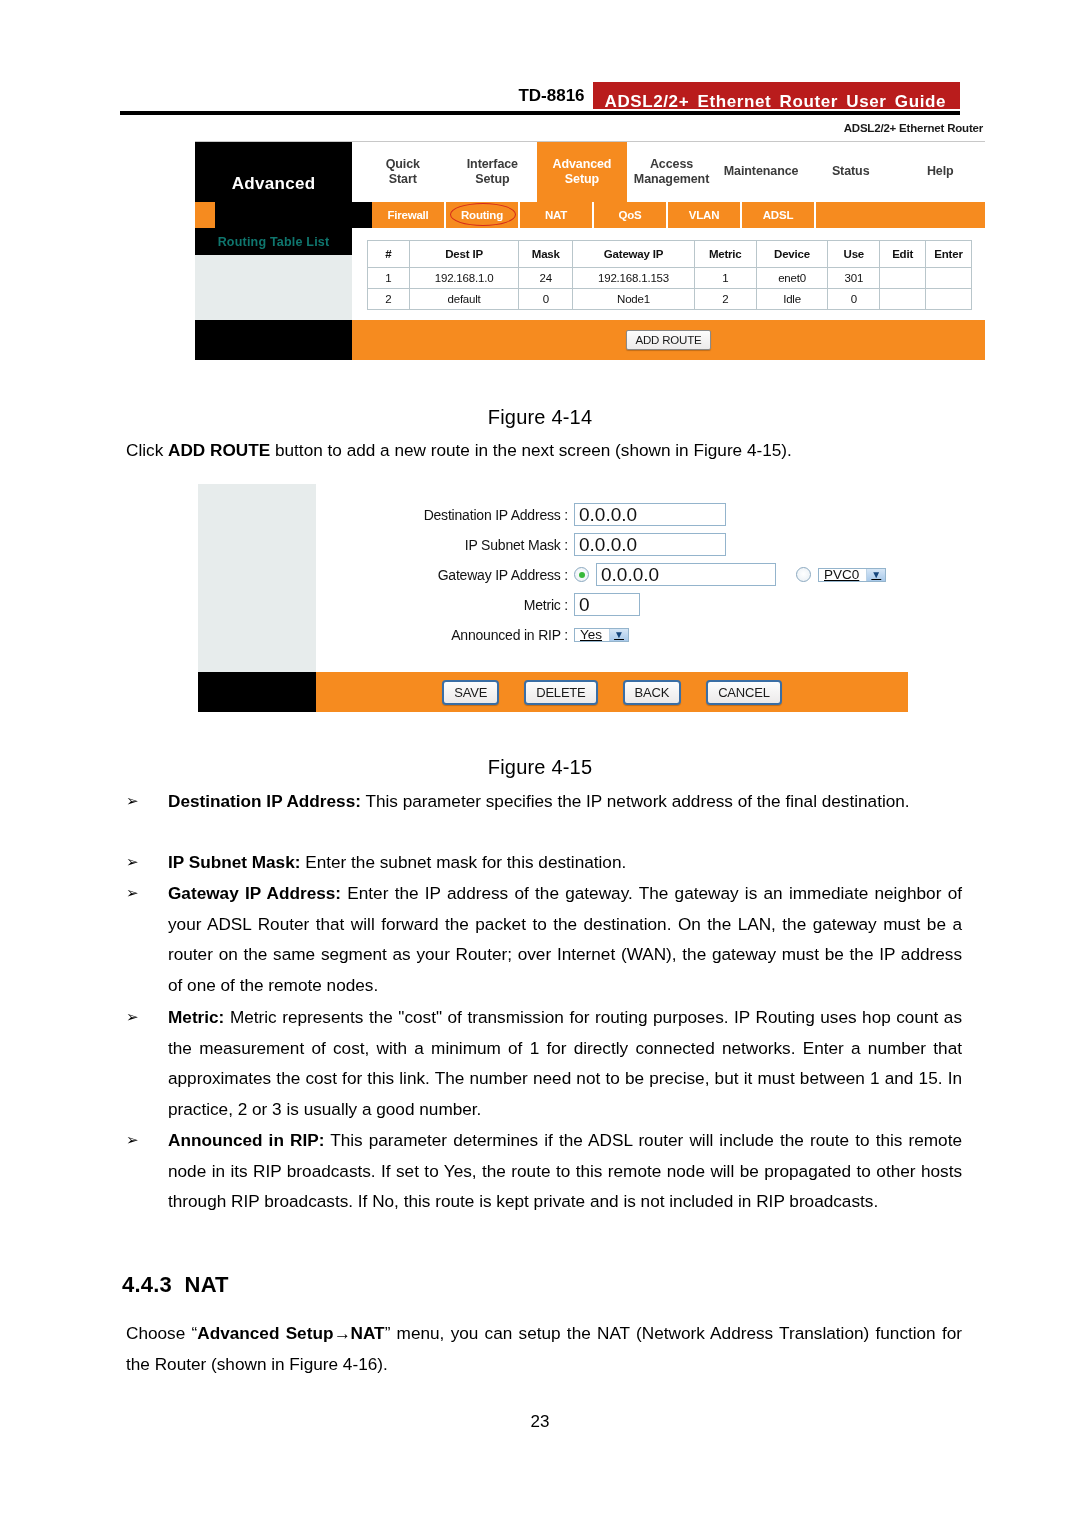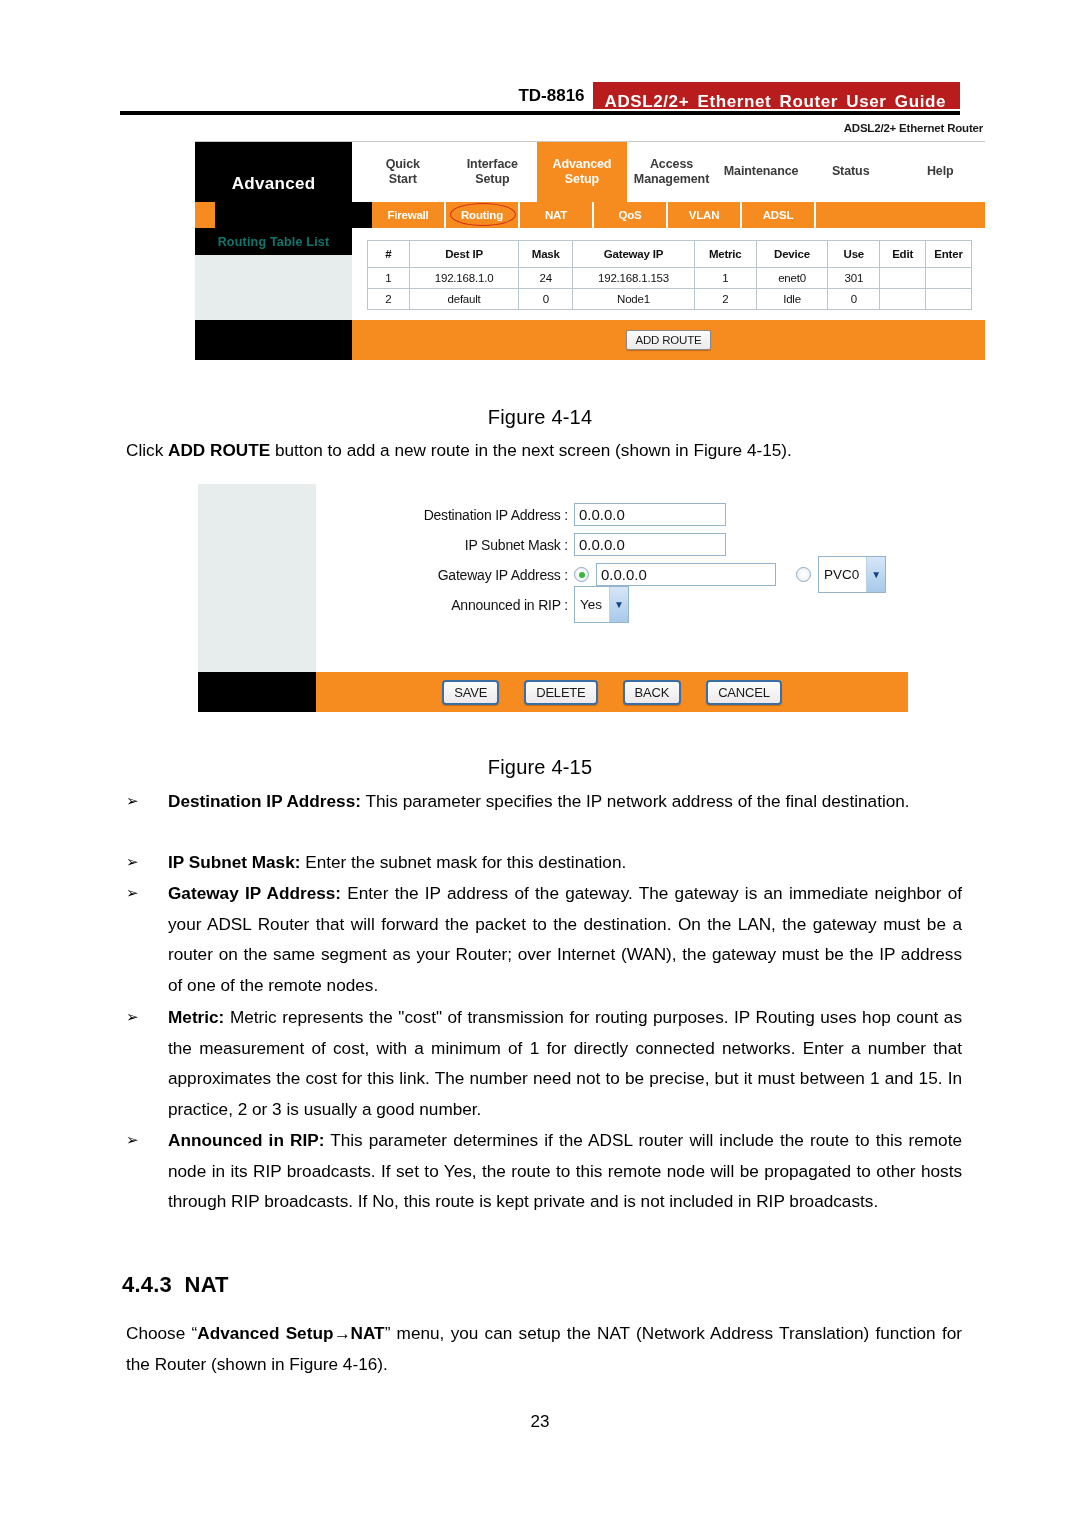--- a/index.html
+++ b/index.html
@@ -316,21 +316,21 @@
     text-align: right;
     padding-right: 6px;
     font-size: 14px;
     color: #111111;
     letter-spacing: -0.2px;
   }
   .finput {
     border: 1px solid #94b4cc;
     background: #ffffff;
     height: 23px;
-    font-size: 15px;
+    font-size: 19px;
     font-family: "Liberation Sans", sans-serif;
     padding: 0 4px;
     color: #111111;
     outline: none;
   }
   .w-dest { width: 152px; }
   .w-mask { width: 152px; }
   .w-gw   { width: 180px; }
   .w-metric { width: 66px; }
 
@@ -350,21 +350,22 @@
     width: 6px; height: 6px;
     border-radius: 50%;
     background: #37b83a;
   }
 
   .selectbox {
     display: inline-flex;
     align-items: stretch;
     border: 1px solid #94b4cc;
     background: #ffffff;
-    height: 37px;
+    height: 14px;
+    text-decoration: underline;
   }
   .selectbox .selval {
     font-size: 13.5px;
     padding: 0 7px 0 5px;
     display: flex;
     align-items: center;
     color: #111111;
   }
   .selectbox .selarrow {
     width: 19px;
@@ -540,20 +541,24 @@
         <div class="flabel">Gateway IP Address :</div>
         <span class="radio on"></span>
         <input class="finput w-gw" value="0.0.0.0" style="">
         <span class="radio" style="margin-left:20px"></span>
         <span class="selectbox">
           <span class="selval">PVC0</span>
           <span class="selarrow">▼</span>
         </span>
       </div>
 
+      <div class="frow">
+        <div class="flabel">Metric :</div>
+        <input class="finput w-metric" value="0" style="">
+      </div>
 
       <div class="frow">
         <div class="flabel">Announced in RIP :</div>
         <span class="selectbox">
           <span class="selval">Yes</span>
           <span class="selarrow">▼</span>
         </span>
       </div>
 
     </div>

